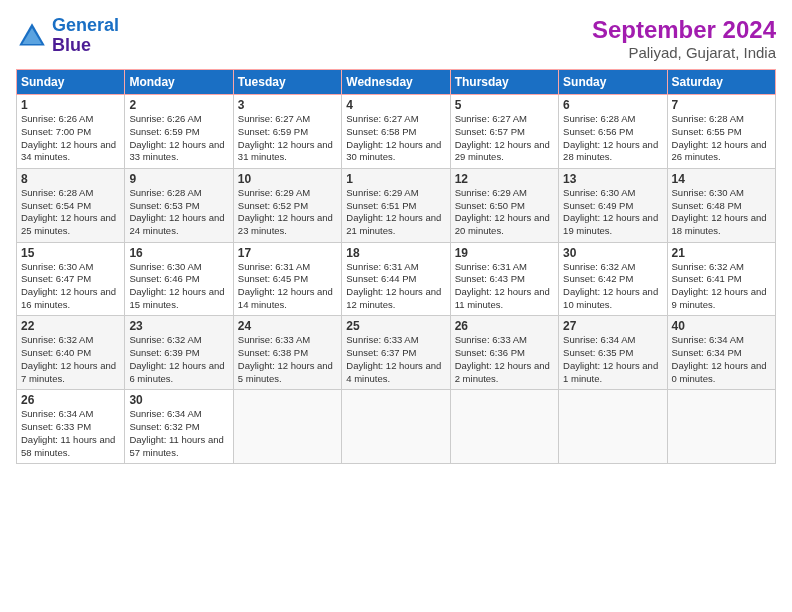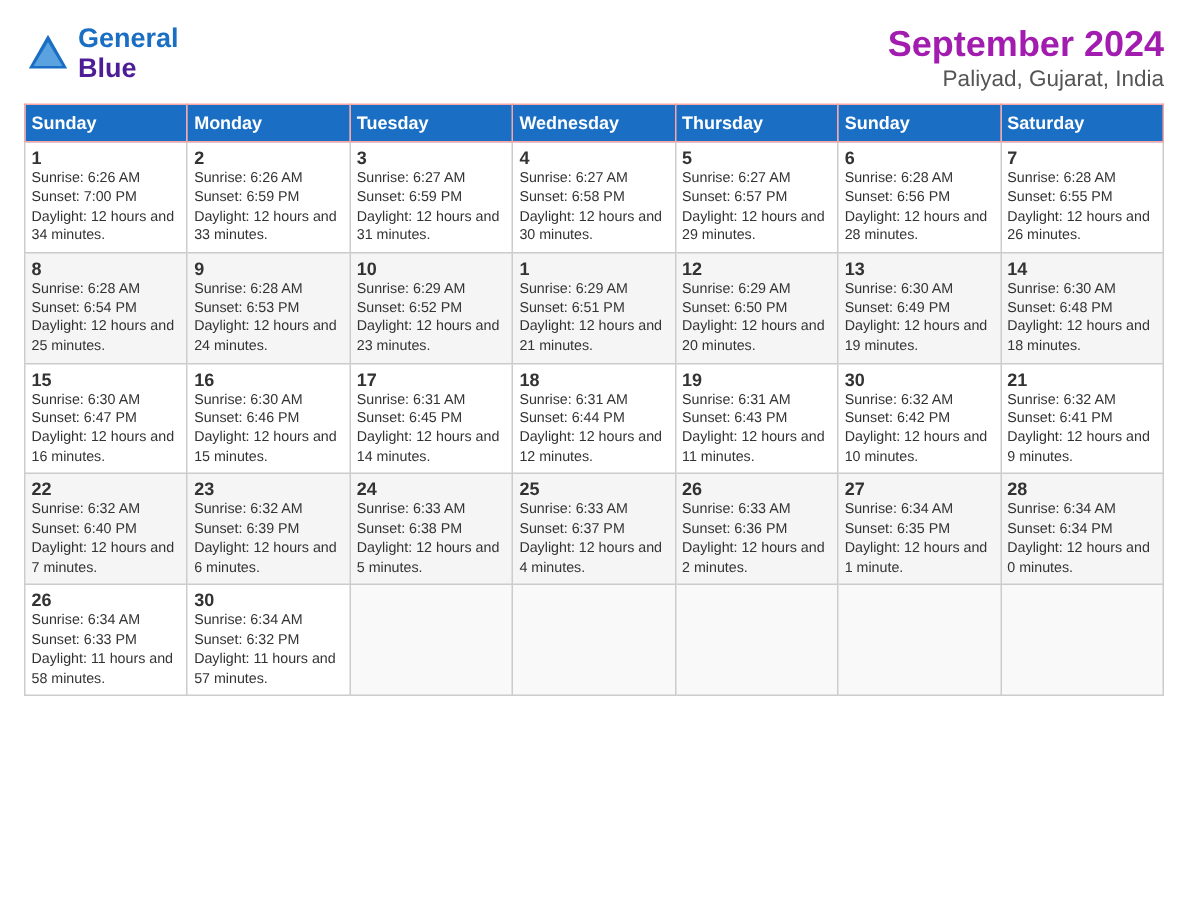--- a/index.html
+++ b/index.html
@@ -236,21 +236,21 @@
           </td>
           <td>
             <span class="day-num">26</span>
             <div class="cell-text">Sunrise: 6:33 AM<br>Sunset: 6:36 PM<br>Daylight: 12 hours and 2 minutes.</div>
           </td>
           <td>
             <span class="day-num">27</span>
             <div class="cell-text">Sunrise: 6:34 AM<br>Sunset: 6:35 PM<br>Daylight: 12 hours and 1 minute.</div>
           </td>
           <td>
-            <span class="day-num">28</span>
+            <span class="day-num">40</span>
             <div class="cell-text">Sunrise: 6:34 AM<br>Sunset: 6:34 PM<br>Daylight: 12 hours and 0 minutes.</div>
           </td>
         </tr>
         <tr>
           <td>
             <span class="day-num">26</span>
             <div class="cell-text">Sunrise: 6:34 AM<br>Sunset: 6:33 PM<br>Daylight: 11 hours and 58 minutes.</div>
           </td>
           <td>
             <span class="day-num">30</span>

